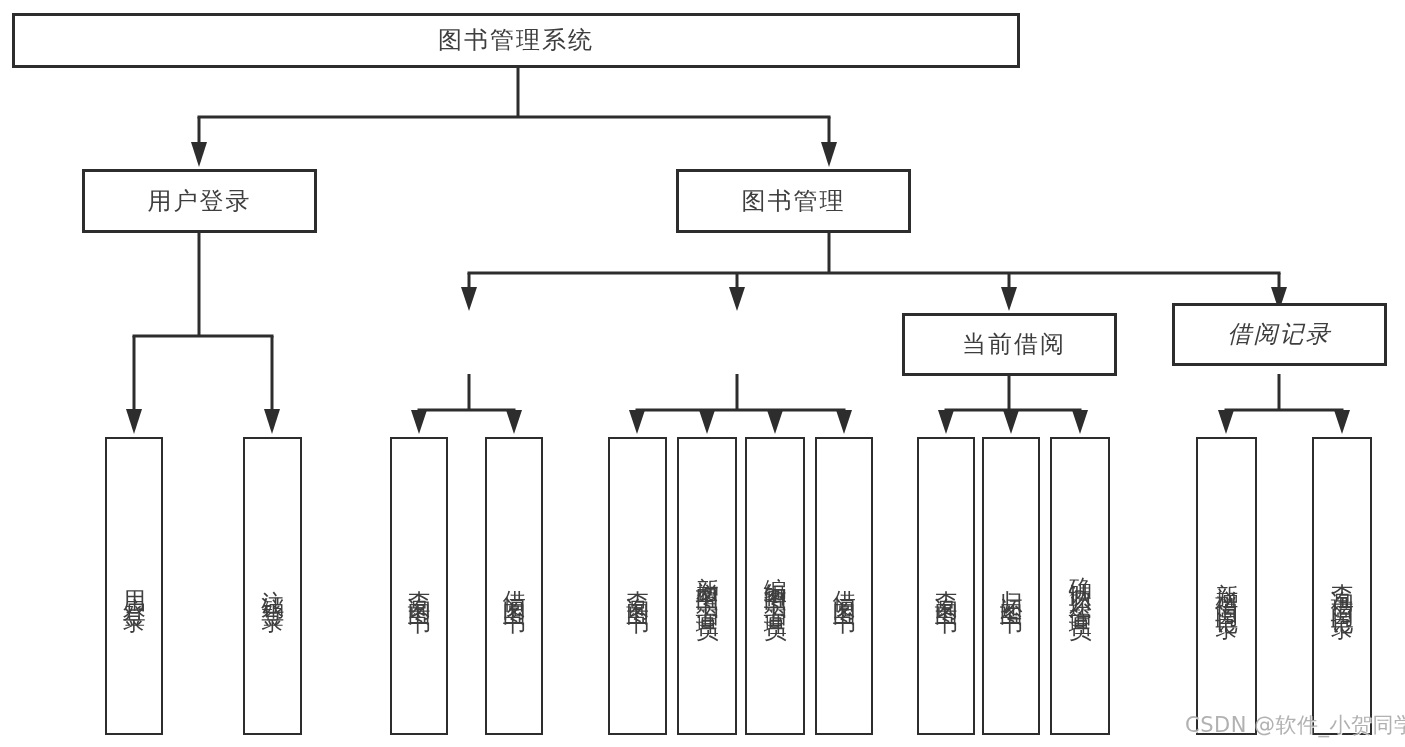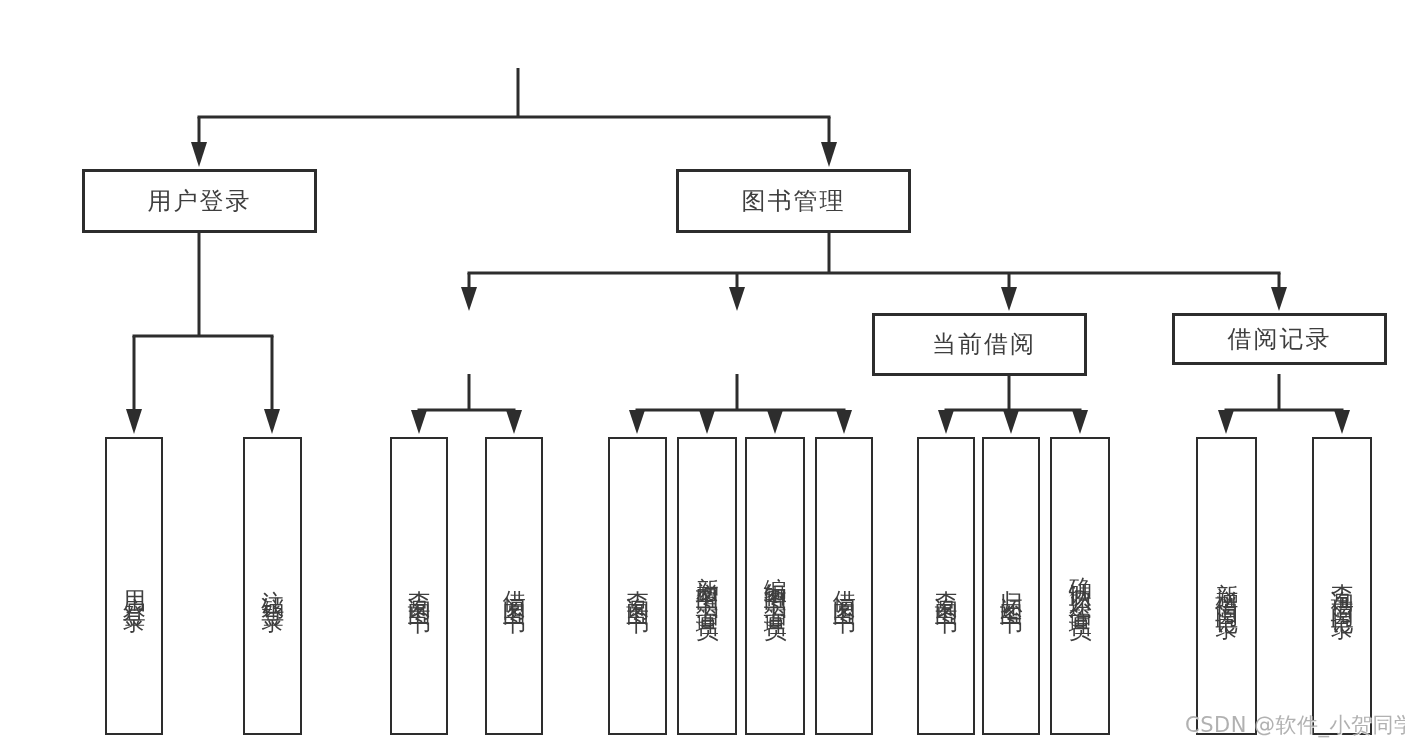--- a/index.html
+++ b/index.html
@@ -121,26 +121,27 @@
 
       <polygon points="938,410 954,410 946,434"></polygon>
       <polygon points="1003,410 1019,410 1011,434"></polygon>
       <polygon points="1072,410 1088,410 1080,434"></polygon>
 
       <polygon points="1218,410 1234,410 1226,434"></polygon>
       <polygon points="1334,410 1350,410 1342,434"></polygon>
     </g>
   </svg>
 
+  <div class="box" style="left:12px; top:13px; width:1008px; height:55px;">图书管理系统</div>
 
   <div class="box" style="left:82px; top:169px; width:235px; height:64px;">用户登录</div>
   <div class="box" style="left:676px; top:169px; width:235px; height:64px;">图书管理</div>
 
-  <div class="box" style="left:872px; top:313px; width:215px; height:63px;padding-left:9px;">当前借阅</div>
-  <div class="box" style="left:1172px; top:313px; width:215px; height:52px;">借阅记录</div>
+  <div class="box" style="left:902px; top:313px; width:215px; height:63px;padding-left:9px;">当前借阅</div>
+  <div class="box" style="left:1172px; top:303px; width:215px; height:63px;font-style:italic;">借阅记录</div>
 
   <div class="box vbox" style="left:105px; top:437px; width:58px; height:298px;">用户登录</div>
   <div class="box vbox" style="left:243px; top:437px; width:59px; height:298px;">注销登录</div>
 
   <div class="box vbox" style="left:390px; top:437px; width:58px; height:298px;">查询图书</div>
   <div class="box vbox" style="left:485px; top:437px; width:58px; height:298px;">借阅图书</div>
 
   <div class="box vbox" style="left:608px; top:437px; width:59px; height:298px;">查询图书</div>
   <div class="box vbox" style="left:677px; top:437px; width:60px; height:298px; letter-spacing:6px;">新增图书（管理员）</div>
   <div class="box vbox" style="left:745px; top:437px; width:60px; height:298px; letter-spacing:6px;">编辑图书（管理员）</div>

